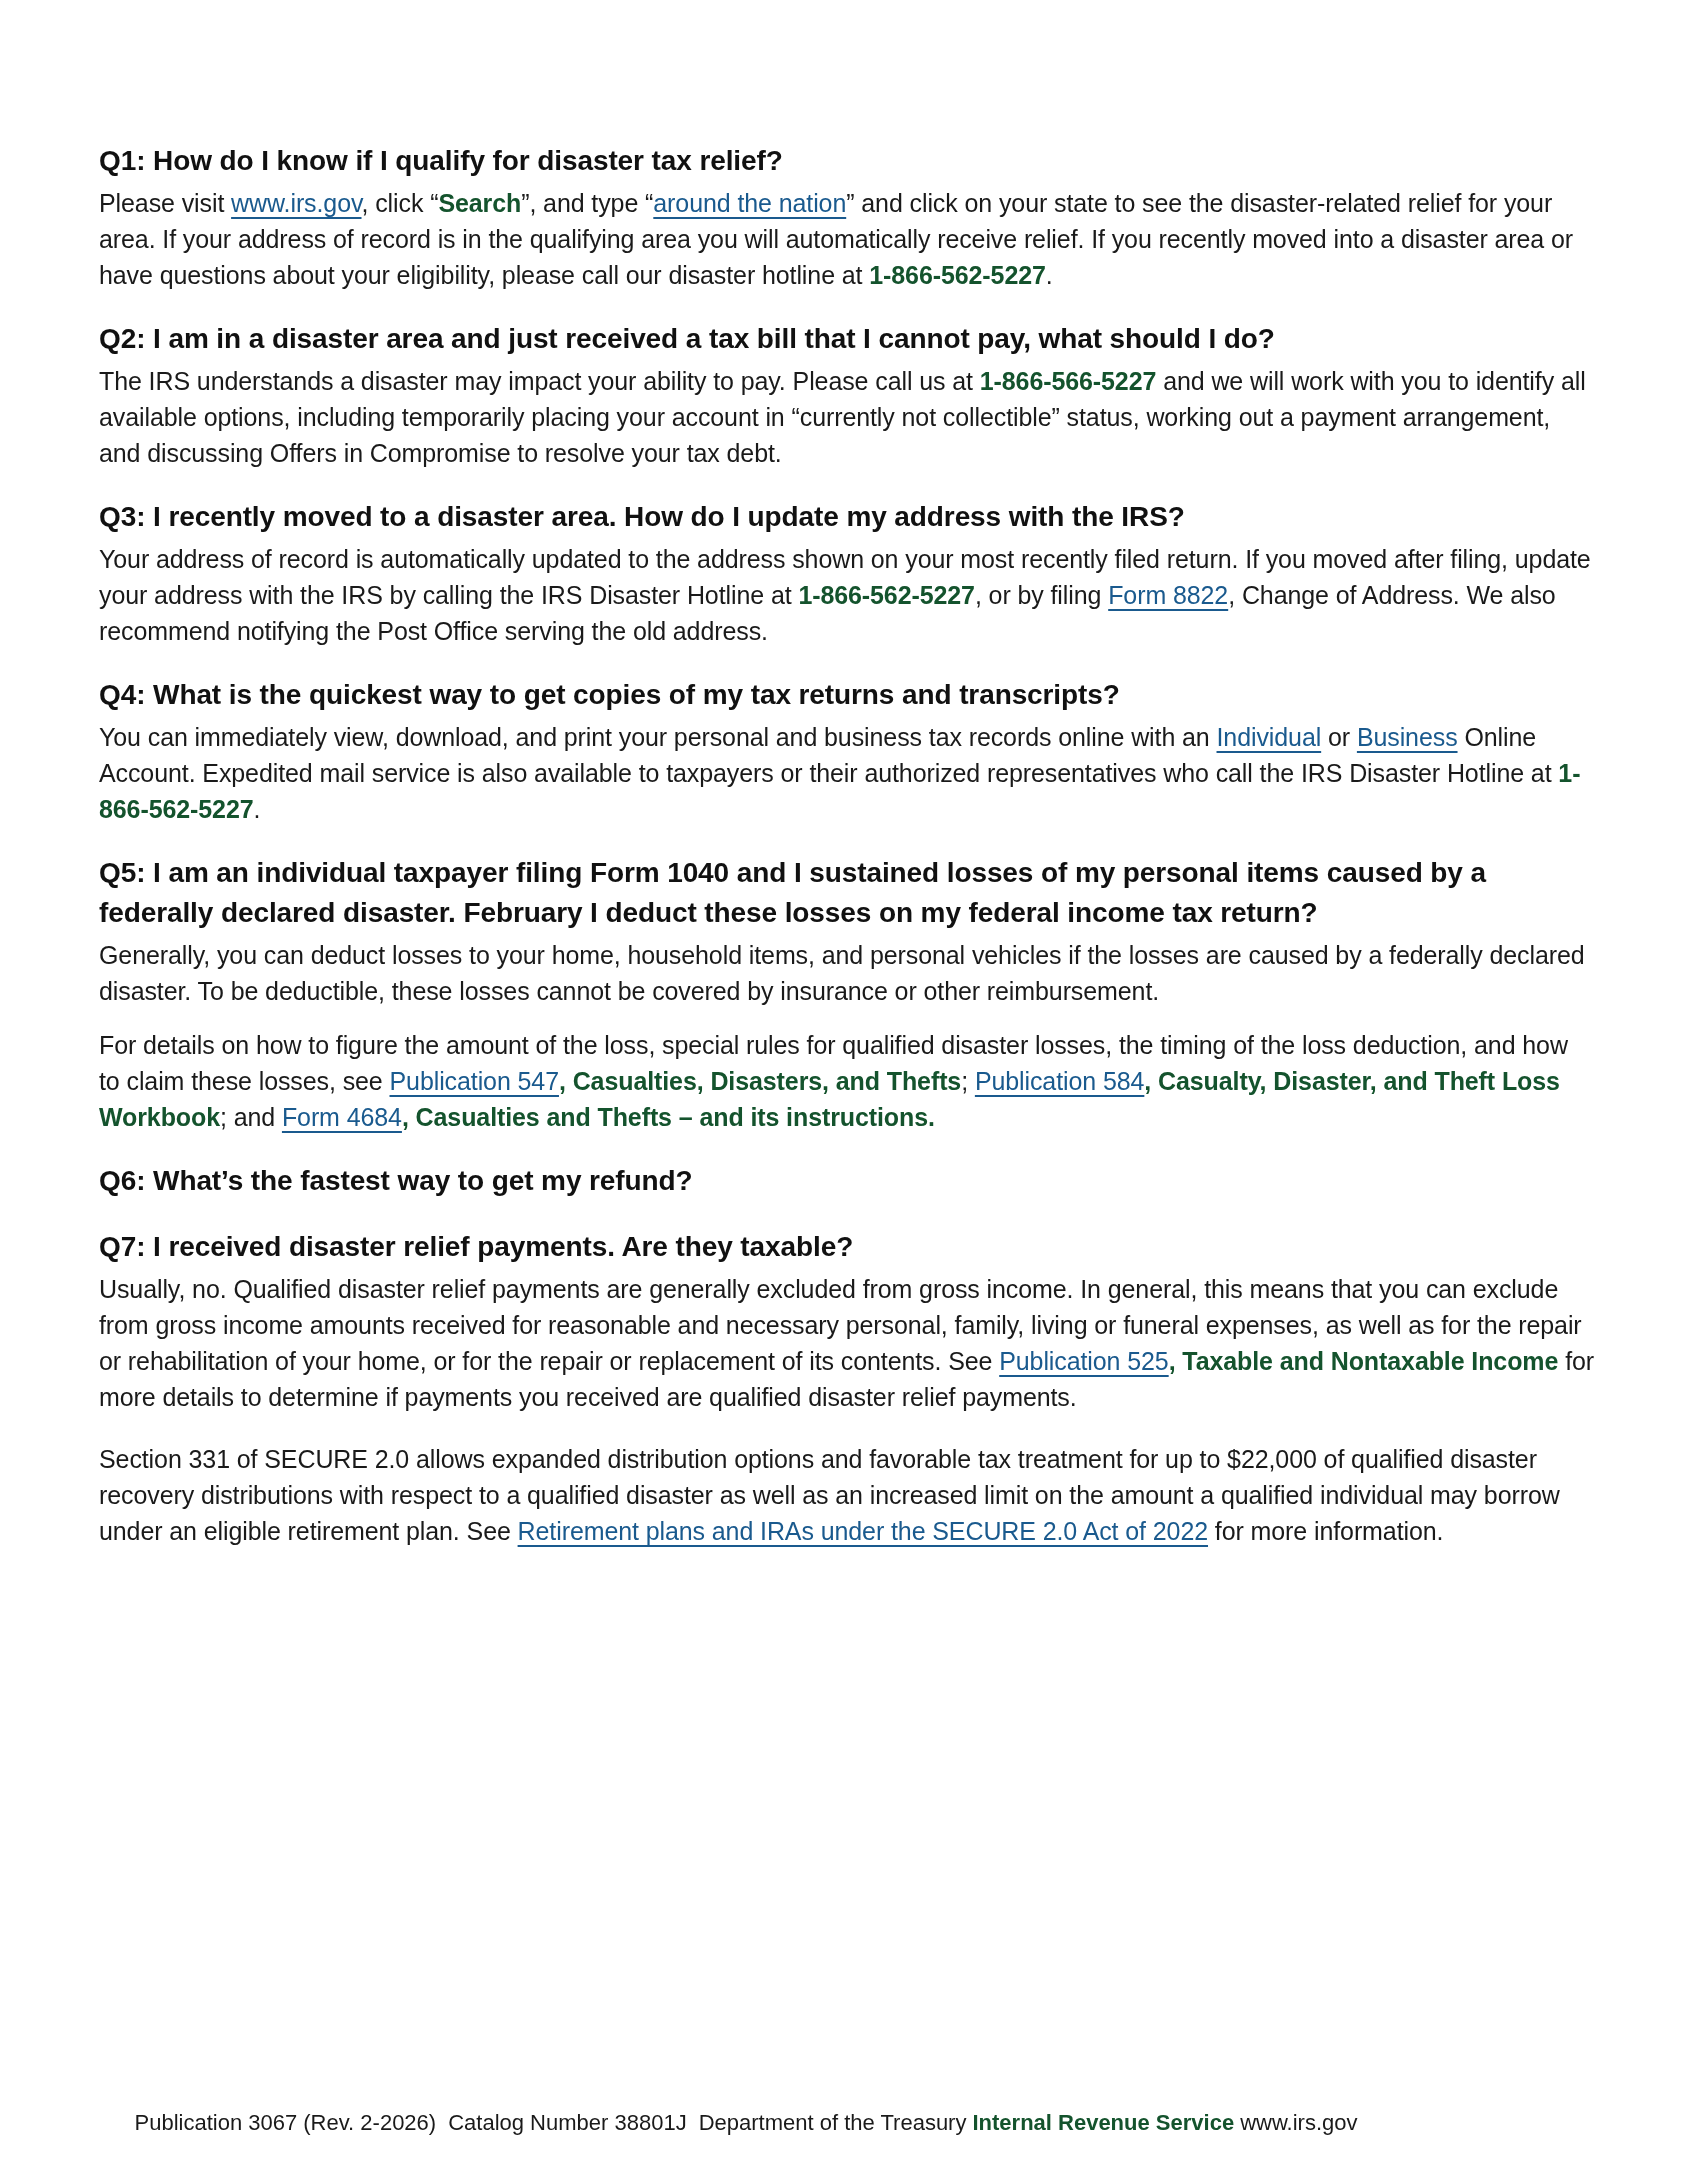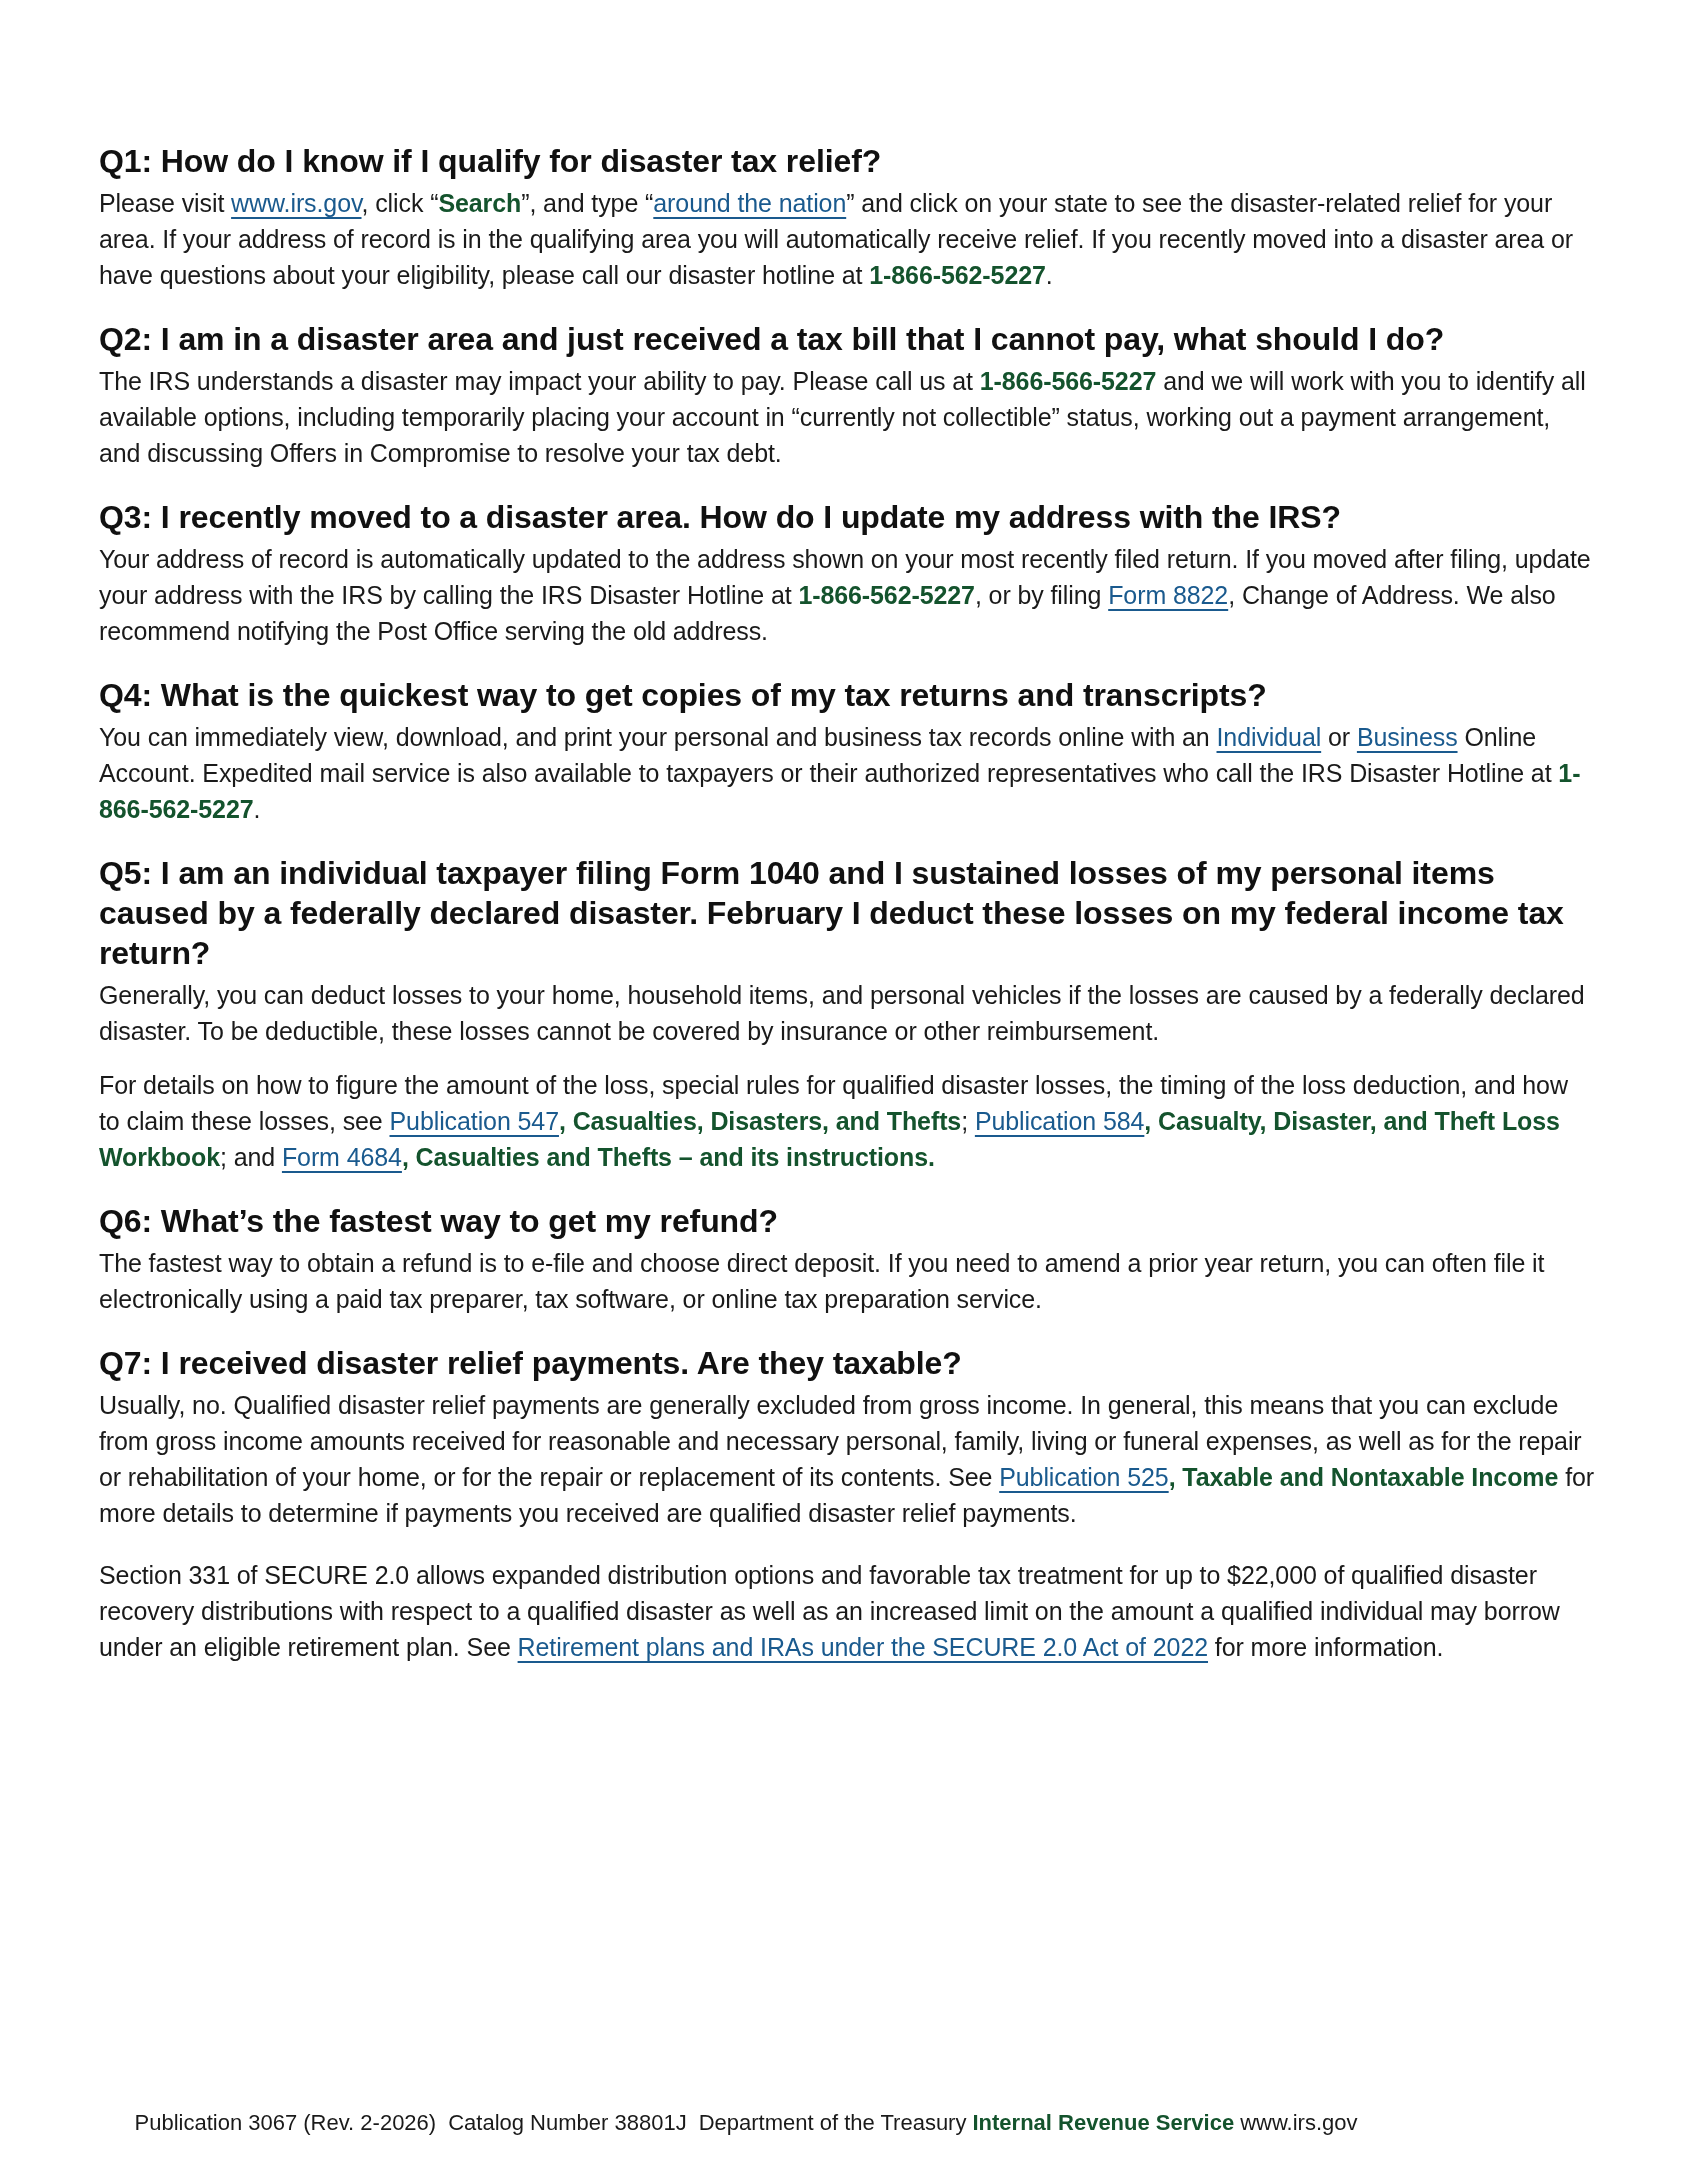--- a/index.html
+++ b/index.html
@@ -3,21 +3,21 @@
 <meta charset="utf-8">
 <style>
   html, body { margin: 0; padding: 0; background: #ffffff; }
   body {
     width: 1683px; height: 2178px; position: relative; overflow: hidden;
     font-family: "Liberation Sans", sans-serif; color: #1a1a1a;
   }
   .page { position: absolute; left: 99px; top: 141px; width: 1495px; }
   .qa { margin: 0 0 26px 0; }
   .q {
-    font-weight: bold; font-size: 32px; line-height: 40px; color: #111;
+    font-weight: bold; font-size: 28px; line-height: 40px; color: #111;
     margin: 0 0 4px 0; letter-spacing: -0.1px;
   }
   .a {
     font-size: 25px; line-height: 36px; margin: 0 0 18px 0; color: #1a1a1a;
     letter-spacing: -0.1px;
   }
   .a:last-child { margin-bottom: 0; }
   a, .link {
     color: #0b5394; color: #1a5a8e; text-decoration: underline;
     text-decoration-thickness: 2px; text-underline-offset: 5px; cursor: pointer;
@@ -55,21 +55,20 @@
   </section>
 
   <section class="qa">
     <h2 class="q">Q5: I am an individual taxpayer filing Form 1040 and I sustained losses of my personal items caused by a federally declared disaster. February I deduct these losses on my federal income tax return?</h2>
     <p class="a">Generally, you can deduct losses to your home, household items, and personal vehicles if the losses are caused by a federally declared disaster. To be deductible, these losses cannot be covered by insurance or other reimbursement.</p>
     <p class="a"><span>For details on how to figure the amount of the loss, special rules for qualified disaster losses, the timing of the loss deduction, and how to claim these losses, see </span><a class="link" style="color: rgb(26, 90, 142);">Publication 547</a><b>, Casualties, Disasters, and Thefts</b><span>; </span><a class="link" style="color: rgb(26, 90, 142);">Publication 584</a><b>, Casualty, Disaster, and Theft Loss Workbook</b><span>; and </span><a class="link" style="color: rgb(26, 90, 142);">Form 4684</a><b>, Casualties and Thefts – and its instructions.</b></p>
   </section>
 
   <section class="qa">
     <h2 class="q">Q6: What’s the fastest way to get my refund?</h2>
-    <p class="a">The fastest way to obtain a refund is to e-file and choose direct deposit. If you need to amend a prior year return, you can often file it electronically using a paid tax preparer, tax software, or online tax preparation service.</p>
   </section>
 
   <section class="qa">
     <h2 class="q">Q7: I received disaster relief payments. Are they taxable?</h2>
     <p class="a"><span>Usually, no. Qualified disaster relief payments are generally excluded from gross income. In general, this means that you can exclude from gross income amounts received for reasonable and necessary personal, family, living or funeral expenses, as well as for the repair or rehabilitation of your home, or for the repair or replacement of its contents. See </span><a class="link" style="color: rgb(26, 90, 142);">Publication 525</a><b>, Taxable and Nontaxable Income</b><span> for more details to determine if payments you received are qualified disaster relief payments.</span></p>
   </section>
 
   <section class="qa">
     <p class="a"><span>Section 331 of SECURE 2.0 allows expanded distribution options and favorable tax treatment for up to $22,000 of qualified disaster recovery distributions with respect to a qualified disaster as well as an increased limit on the amount a qualified individual may borrow under an eligible retirement plan. See </span><a class="link" style="color: rgb(26, 90, 142);">Retirement plans and IRAs under the SECURE 2.0 Act of 2022</a><span> for more information.</span></p>
   </section>

